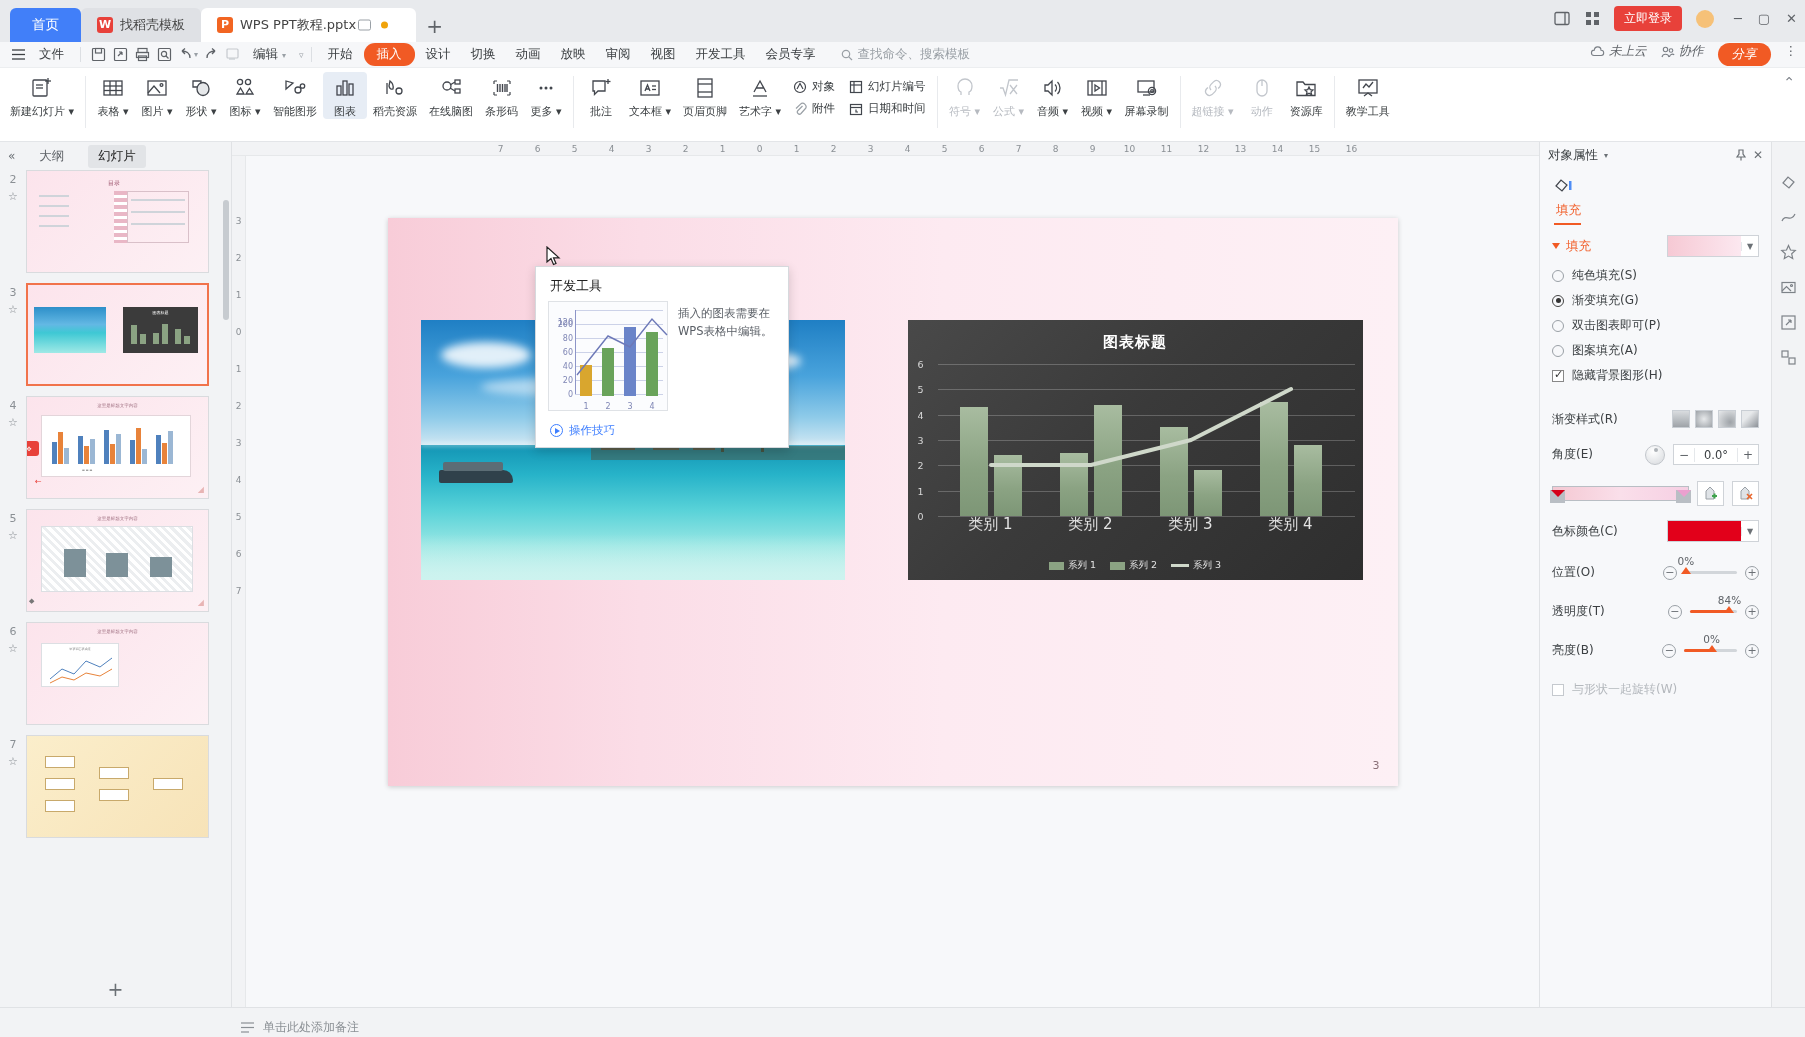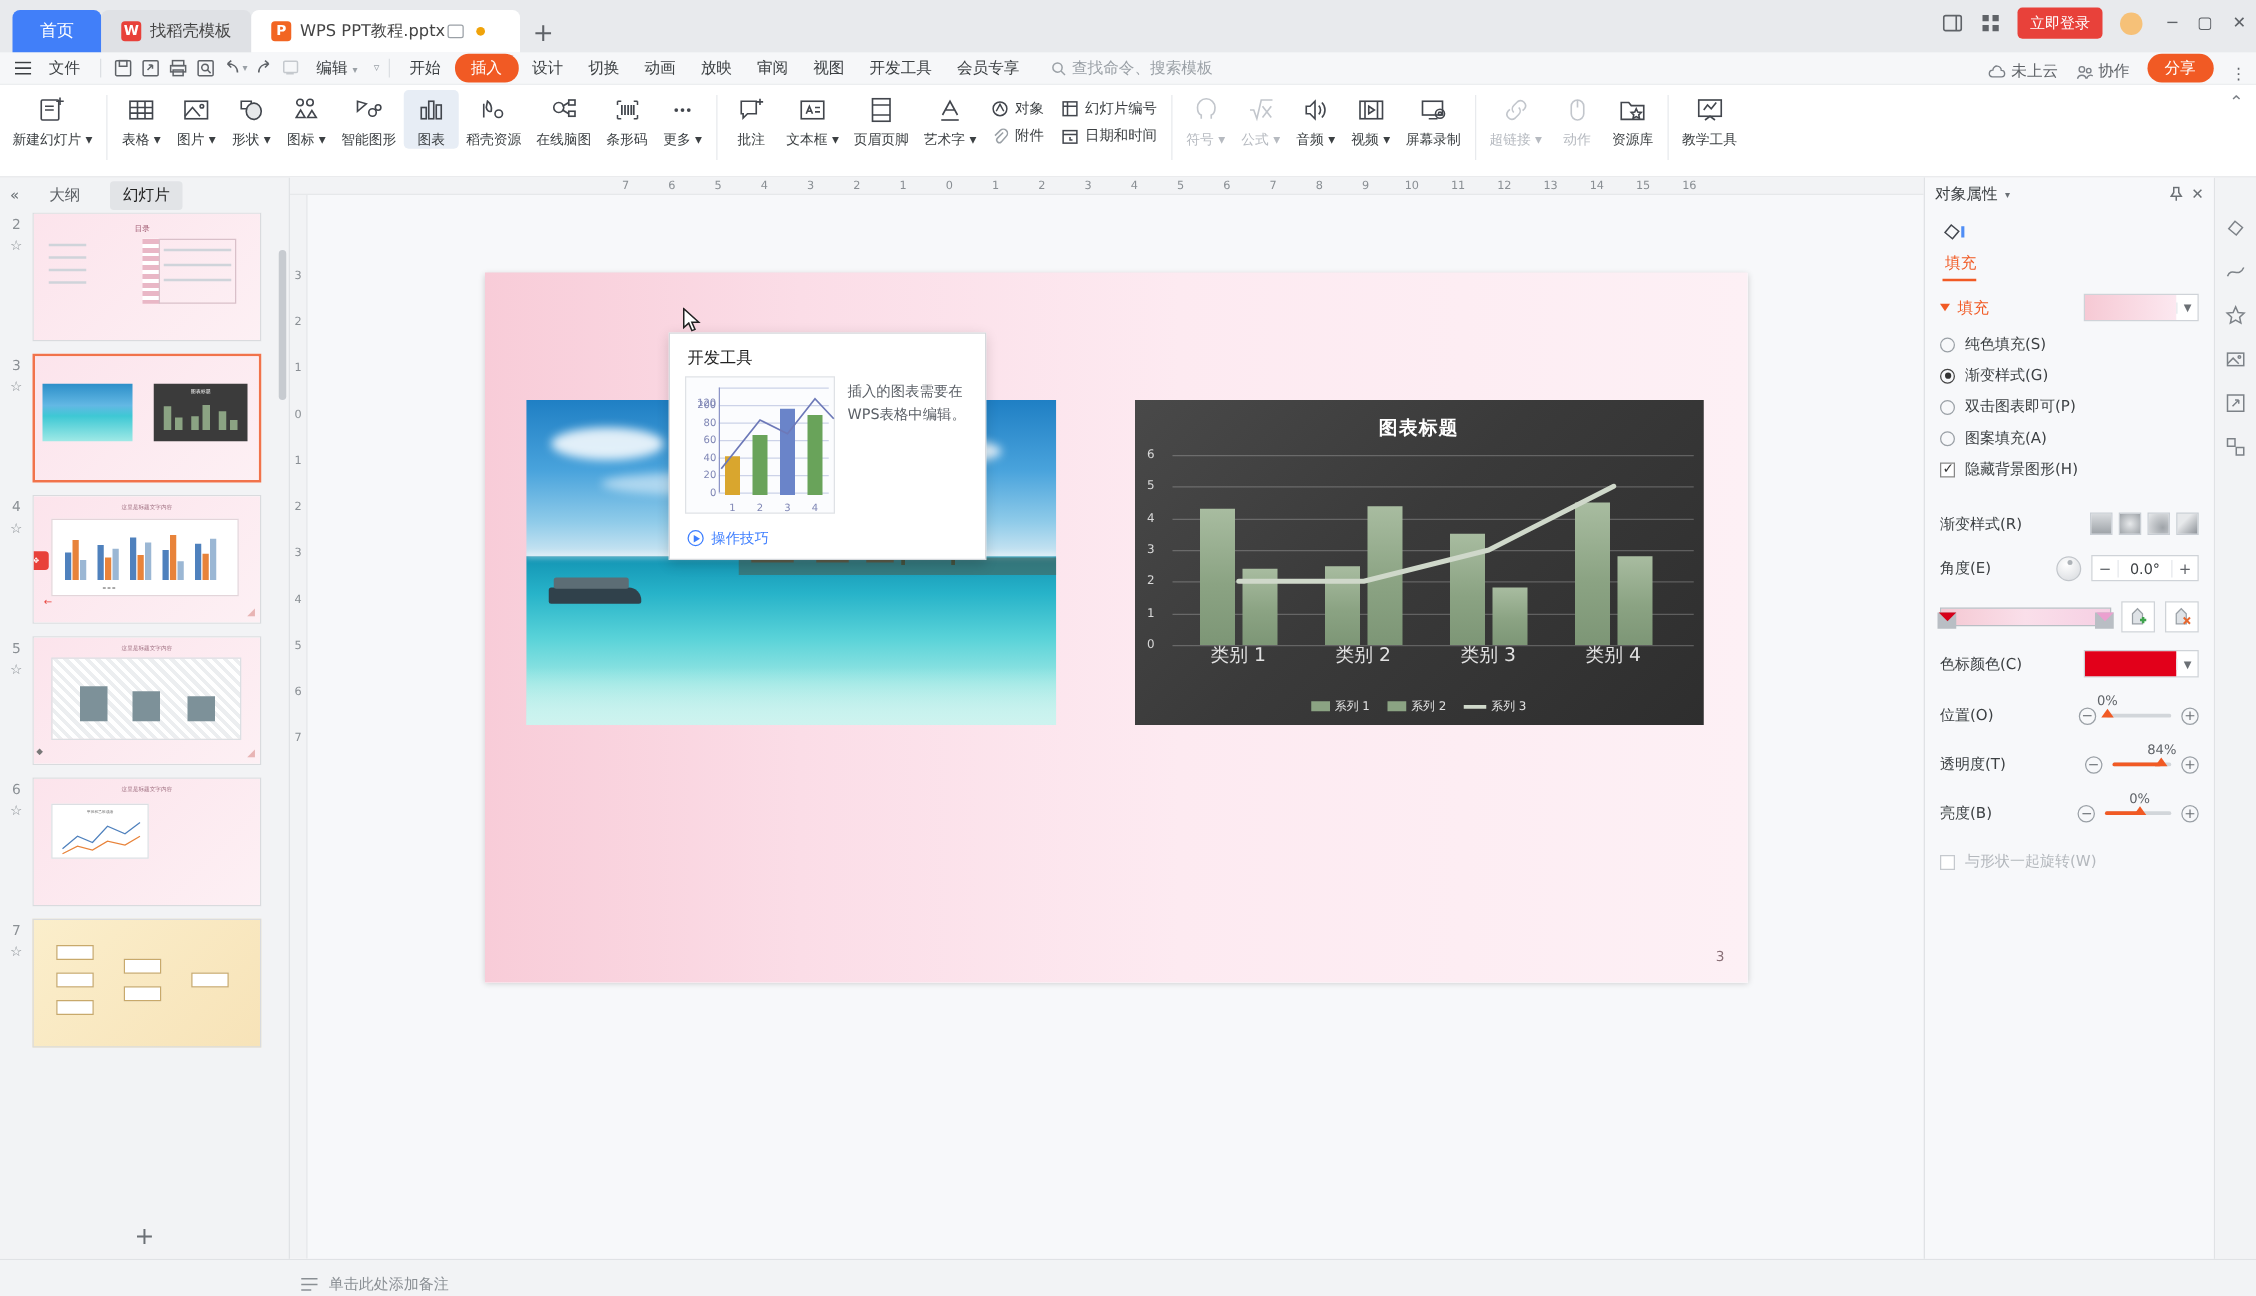--- a/index.html
+++ b/index.html
@@ -31,21 +31,21 @@
 
   
   .menubar { height:26px; background:#f6f7f9; display:flex; align-items:center; gap:2px;
              padding:0 8px; border-bottom:1px solid #eceef0; position:relative;}
   .mb-item { padding:3px 9px; font-size:12.5px; color:#3c4043; border-radius:3px; cursor:pointer; white-space:nowrap;}
   .mb-item.active { background:#f15a24; color:#fff; border-radius:11px; padding:3px 13px;}
   .mb-sep { width:1px; height:15px; background:#dcdfe3; margin:0 5px;}
   .qicon { width:20px; height:20px; display:flex; align-items:center; justify-content:center;
            color:#5f6368; cursor:pointer; font-size:13px;}
   .search-box { display:flex; align-items:center; gap:5px; color:#9aa0a6; font-size:12.5px; margin-left:14px; cursor:text;}
-  .menubar-right { position:absolute; right:8px; display:flex; align-items:flex-end; gap:14px; font-size:12.5px; color:#5f6368;}
+  .menubar-right { position:absolute; right:8px; display:flex; align-items:flex-start; gap:14px; font-size:12.5px; color:#5f6368;font-style:italic;}
   .btn-share { background:#f15a24; color:#fff; padding:3px 14px; border-radius:12px; font-size:12.5px; cursor:pointer;}
 
   
   .ribbon { height:74px; background:#fff; display:flex; align-items:flex-start;
             padding:4px 0 0 4px; border-bottom:1px solid #e3e5e8; position:relative;}
   .rb-btn { width:auto; min-width:44px; padding:2px 6px 0; display:flex; flex-direction:column;
             align-items:center; gap:2px; cursor:pointer; border-radius:4px;}
   .rb-btn.sel { background:#e7edf5;}
   .rb-ico { width:28px; height:28px; display:flex; align-items:center; justify-content:center; color:#42464d;}
   .rb-lbl { font-size:11px; color:#3c4043; white-space:nowrap; }
@@ -1004,21 +1004,21 @@
         <span class="cp-arrow">▼</span>
       </span>
     </div>
 
     <div class="rp-row">
       <span class="radio"></span>
       <span>纯色填充(S)</span>
     </div>
     <div class="rp-row">
       <span class="radio on"></span>
-      <span>渐变样式(G)</span>
+      <span>渐变填充(G)</span>
     </div>
     <div class="rp-row">
       <span class="radio"></span>
       <span>双击图表即可(P)</span>
     </div>
     <div class="rp-row">
       <span class="radio"></span>
       <span>图案填充(A)</span>
     </div>
     <div class="rp-row">

